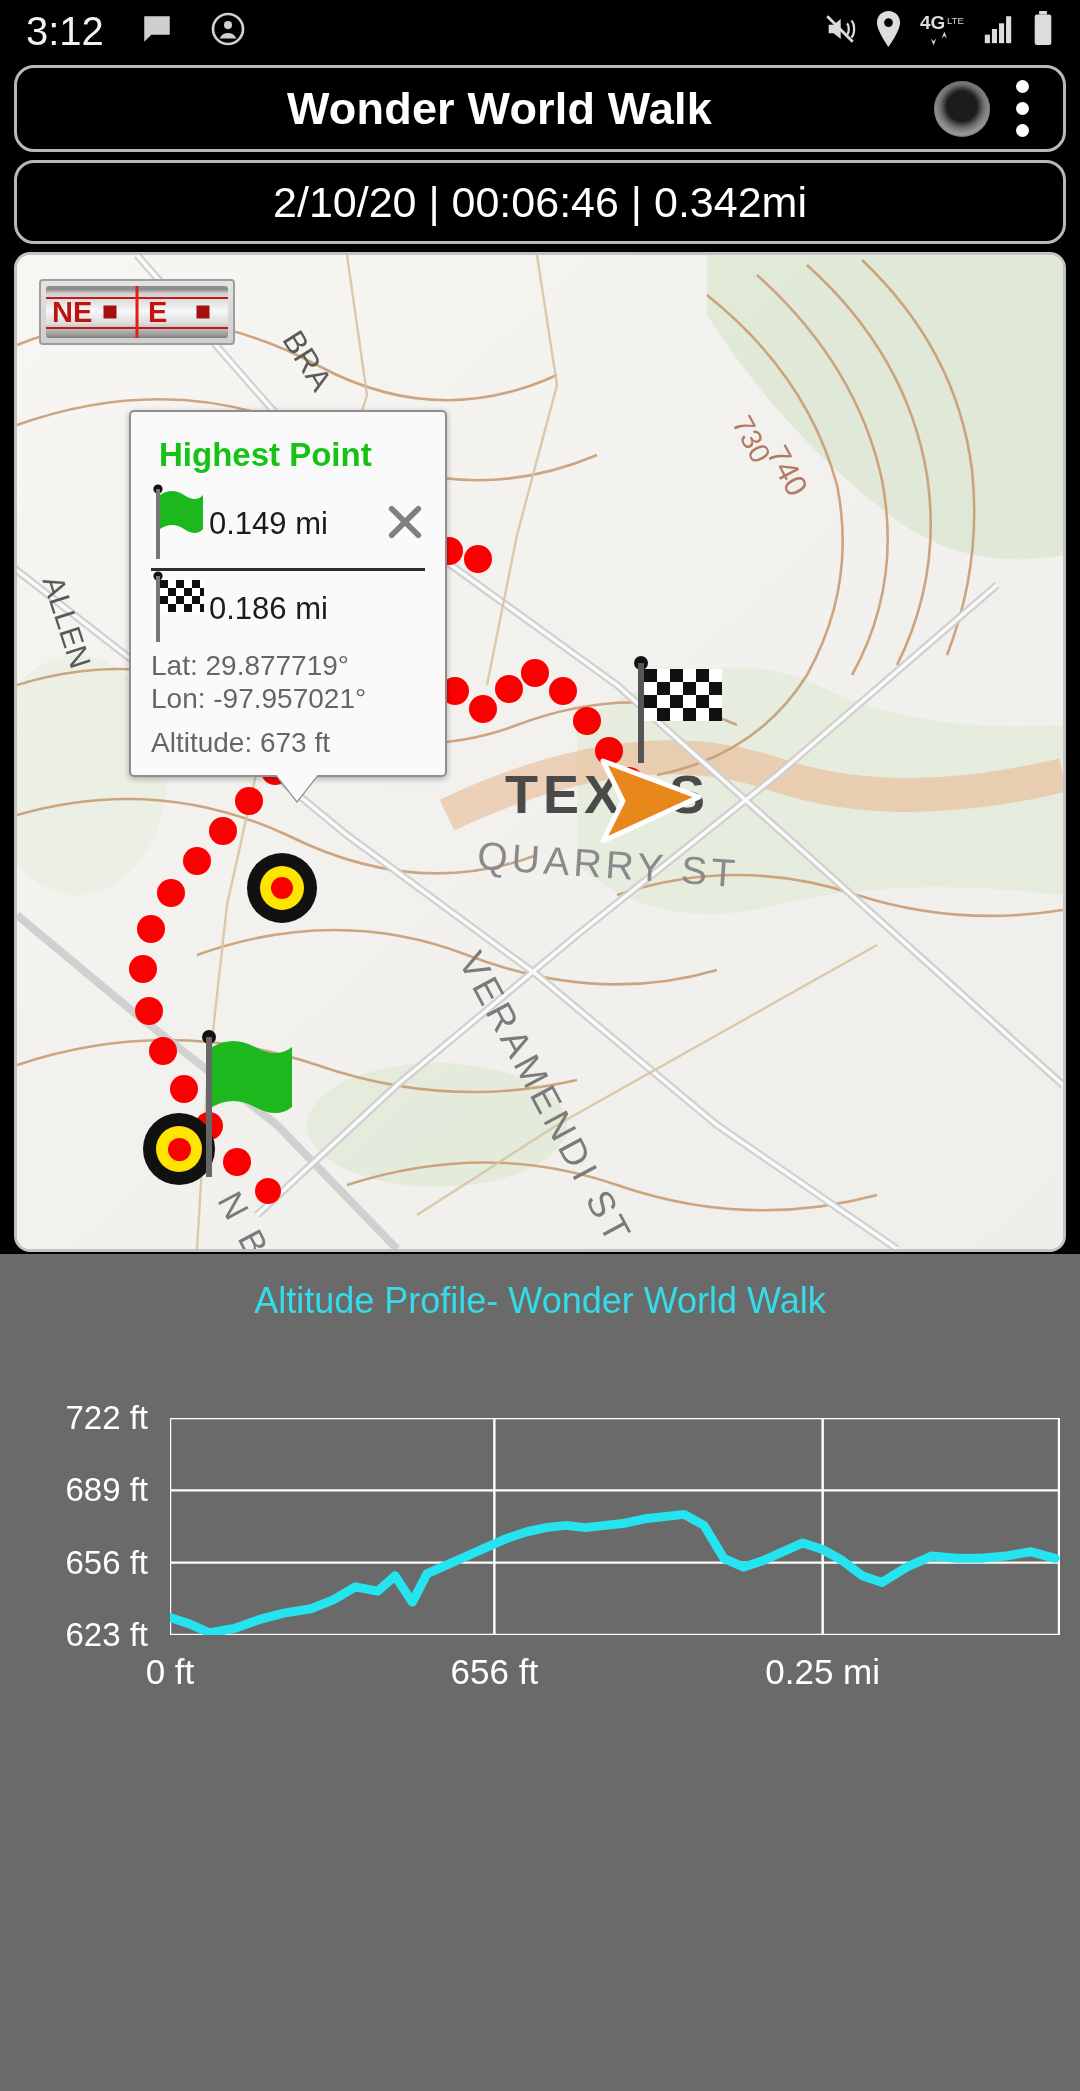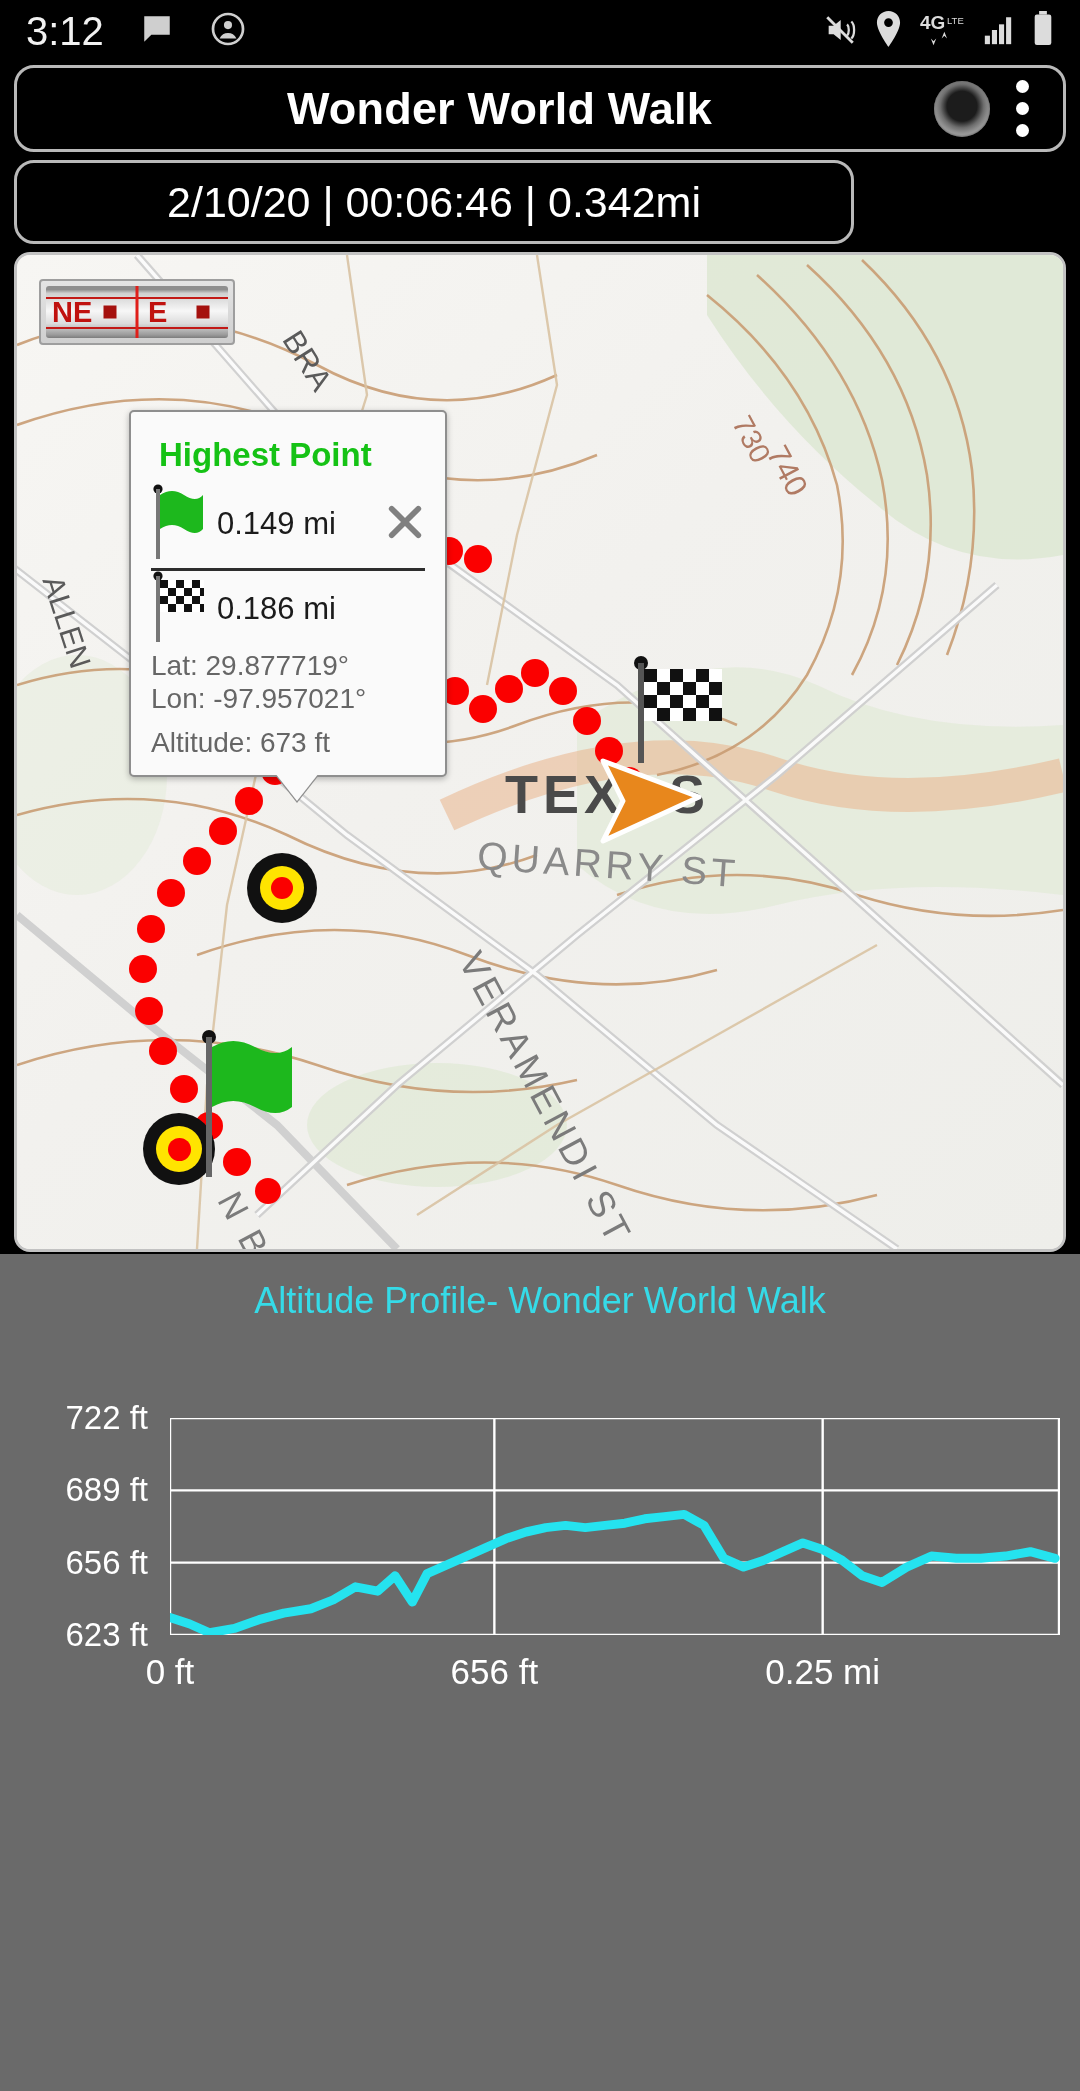--- a/index.html
+++ b/index.html
@@ -13,21 +13,21 @@
 
   
   .statusbar{
     position:absolute; left:0; top:0; width:1080px; height:62px;
     background:#000; color:#e8e8e8;
     display:flex; align-items:center; justify-content:space-between;
     padding:0 26px;
   }
   .sb-left{ display:flex; align-items:center; gap:36px; }
   .sb-clock{ font-size:40px; font-weight:400; letter-spacing:0px; color:#f2f2f2;}
-  .sb-right{ display:flex; align-items:flex-end; gap:16px; }
+  .sb-right{ display:flex; align-items:center; gap:16px; }
   .sb-ico{ display:block; }
 
   
   .titlebar{
     position:absolute; left:14px; top:65px; width:1052px; height:87px;
     background:#000; border:3px solid #b9b9b9; border-radius:20px;
     display:flex; align-items:center;
   }
   .title-text{
     flex:1; text-align:center; color:#fff;
@@ -38,21 +38,21 @@
   .rec-btn{
     width:56px; height:56px; border-radius:50%;
     background:radial-gradient(circle at 50% 45%, #1c1c1c 0 36%, #6d6d6d 52%, #9d9d9d 68%, #7e7e7e 100%);
     box-shadow:0 0 3px #555 inset;
   }
   .kebab{ display:flex; flex-direction:column; gap:9px; align-items:center; }
   .kebab span{ width:13px; height:13px; border-radius:50%; background:#fff; display:block; }
 
   
   .statsbar{
-    position:absolute; left:14px; top:160px; width:840px; height:84px;
+    position:absolute; left:14px; top:160px; width:1052px; height:84px;
     background:#000; border:3px solid #b9b9b9; border-radius:20px;
     display:flex; align-items:center; justify-content:center;
   }
   .stats-text{ color:#fff; font-size:43px; letter-spacing:0px; white-space:nowrap;}
 
   
   .mapframe{
     position:absolute; left:14px; top:252px; width:1052px; height:1000px;
     border:3px solid #c2c2c2; border-radius:16px; overflow:hidden;
     background:#f4f2ee;
@@ -92,21 +92,21 @@
   .maplabel{ position:absolute; color:#4a4a4a; white-space:nowrap; }
 
   
   .popup{
     position:absolute; left:112px; top:155px; width:318px;
     background:#fafafa; border:2px solid #8e8e8e; border-radius:5px;
     box-shadow:0 2px 6px rgba(0,0,0,.28);
     padding:18px 20px 16px 20px;
   }
   .popup-title{ color:#15c215; font-size:33px; font-weight:bold; margin:6px 0 10px 8px; }
-  .popup-row{ display:flex; align-items:center; gap:12px; min-height:78px; position:relative; }
+  .popup-row{ display:flex; align-items:center; gap:4px; min-height:78px; position:relative; }
   .popup-row .val{ font-size:31px; color:#1b1b1b; }
   .popup-close{
     position:absolute; right:0px; top:18px; width:40px; height:40px; cursor:pointer;
   }
   .popup-divider{ height:3px; background:#2d2d2d; margin:4px 0 0 0; }
   .popup-coords{ margin-top:2px; color:#666; font-size:28px; line-height:1.18; }
   .popup-alt{ margin-top:12px; color:#666; font-size:28px; }
   .popup-tail{ position:absolute; left:144px; bottom:-26px; width:0;height:0;
      border-left:22px solid transparent; border-right:22px solid transparent; border-top:28px solid #fafafa;
      filter:drop-shadow(0 2px 0 #8e8e8e); }

